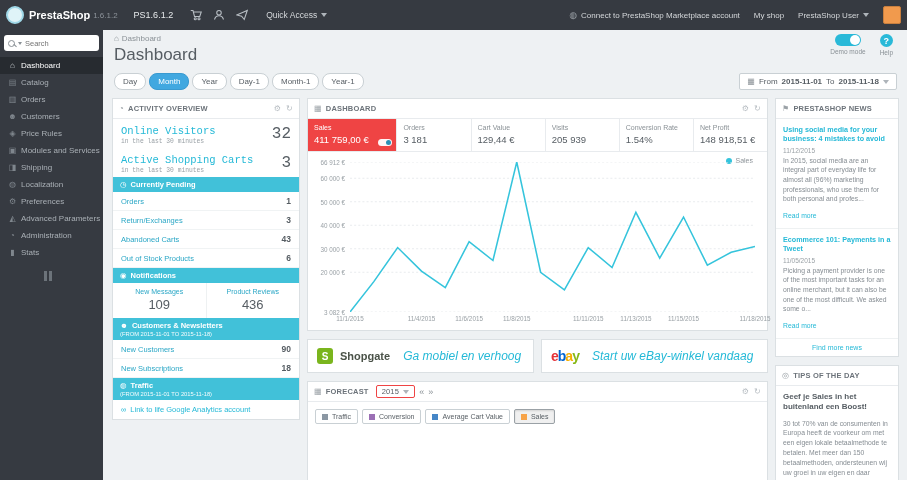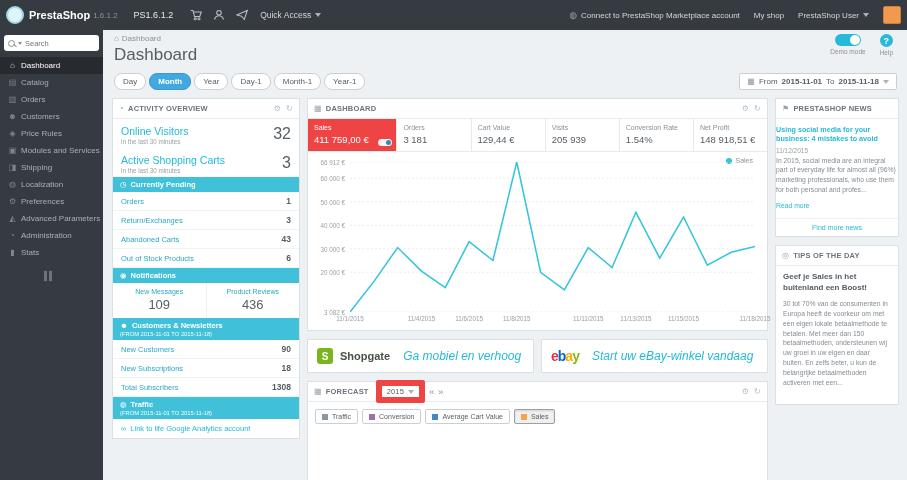--- a/index.html
+++ b/index.html
@@ -9,21 +9,21 @@
 
   
   .topbar{position:absolute;top:0;left:0;width:100%;height:30px;background:#363a41;display:flex;align-items:center;color:#fff;z-index:30;padding:0 6px;}
   .ps-logo{width:18px;height:18px;border-radius:50%;background:#dff3f8;border:2px solid #9fd8e8;display:inline-block;margin-right:5px;flex:none;}
   .tb-brand{font-size:11px;font-weight:bold;color:#fff;}
   .tb-version{font-size:8px;color:#8d939a;margin-left:3px;}
   .tb-shop{font-size:9px;color:#e7eaec;margin-left:16px;cursor:pointer;}
   .tb-icons{display:flex;align-items:center;gap:10px;margin-left:16px;}
   .tb-icon{width:13px;height:13px;display:inline-flex;align-items:center;justify-content:center;color:#b9bfc5;cursor:pointer;}
   .tb-icon svg{width:12px;height:12px;fill:none;stroke:#b9bfc5;stroke-width:1.4;}
-  .tb-quick{font-size:8.5px;color:#d4d7da;margin-left:12px;display:flex;align-items:center;gap:4px;cursor:pointer;}
+  .tb-quick{font-size:8.5px;color:#d4d7da;margin-left:18px;display:flex;align-items:center;gap:4px;cursor:pointer;}
   .caret{width:0;height:0;border-left:3px solid transparent;border-right:3px solid transparent;border-top:4px solid #aeb4ba;display:inline-block;}
   .tb-right{margin-left:auto;display:flex;align-items:center;gap:14px;}
   .tb-link{font-size:8px;color:#d4d7da;display:flex;align-items:center;gap:4px;cursor:pointer;white-space:nowrap;}
   .tb-globe{font-size:9px;color:#9aa0a6;}
   .tb-user{font-size:8px;color:#d4d7da;display:flex;align-items:center;gap:4px;cursor:pointer;}
   .avatar{width:18px;height:18px;background:#f19a4d;border-radius:2px;flex:none;display:inline-block;border:1px solid #c87f3f;}
 
   
   .sidebar{position:absolute;top:30px;left:0;width:103px;bottom:0;background:#363a41;z-index:20;}
   .search-wrap{margin:5px 4px 6px 4px;background:#fff;border-radius:3px;height:16px;display:flex;align-items:center;padding:0 4px;gap:3px;}
@@ -46,39 +46,39 @@
   .head-tools{position:absolute;right:6px;top:4px;display:flex;gap:14px;text-align:center;}
   .tool{display:flex;flex-direction:column;align-items:center;gap:2px;cursor:pointer;}
   .demo-toggle{width:26px;height:12px;background:#29b9d8;border-radius:7px;position:relative;}
   .demo-toggle:after{content:"";position:absolute;right:1px;top:1px;width:10px;height:10px;border-radius:50%;background:#fff;}
   .help-bubble{width:13px;height:13px;border-radius:50%;background:#29b9d8;color:#fff;font-size:9px;font-weight:bold;display:flex;align-items:center;justify-content:center;}
   .tool-label{font-size:6.5px;color:#8a9196;}
 
   
   .filter-row{display:flex;align-items:center;margin:6px 2px 8px 2px;}
   .fbtn{font-size:8px;color:#565d63;background:#fff;border:1px solid #c9d0d4;border-radius:8px;padding:3px 8px;margin-right:3px;cursor:pointer;}
-  .fbtn.active{background:#41a8e0;border-color:#3a9ad0;color:#fff;font-weight:bold;}
+  .fbtn.active{background:#41a8e0;border-color:#3a9ad0;color:#fff;}
   .date-btn{margin-left:auto;font-size:8px;background:#fff;border:1px solid #c9d0d4;border-radius:2px;padding:3px 7px;display:flex;align-items:center;gap:4px;cursor:pointer;color:#565d63;}
   .date-btn b{font-weight:bold;}
   .cal-ic{color:#8a9196;font-size:8px;}
 
   
   .columns{display:flex;gap:7px;align-items:flex-start;}
   .panel{background:#fff;border:1px solid #dbe0e3;width:100%;}
   .panel-header{height:20px;display:flex;align-items:center;padding:0 6px;border-bottom:1px solid #e8ebee;color:#6c737a;font-size:7.5px;font-weight:bold;letter-spacing:.2px;}
   .panel-header .pic{margin-right:4px;color:#9aa1a6;font-weight:normal;font-size:8px;}
   .panel-tools{margin-left:auto;display:flex;gap:5px;color:#b9bfc4;font-size:8px;font-weight:normal;}
   .panel-tools span{cursor:pointer;}
 
   .col-left{width:188px;flex:none;}
   .col-mid{flex:1;min-width:0;}
   .col-right{width:124px;flex:none;}
 
   
-  .big-stat{display:flex;justify-content:space-between;padding:6px 8px 3px 8px;}
+  .big-stat{display:flex;justify-content:space-between;padding:6px 8px 3px 8px;font-family:Liberation Mono, monospace;}
   .big-label{color:#25b9d7;font-size:10.5px;}
   .big-sub{font-size:6.3px;color:#9aa1a6;margin-top:1px;}
   .big-value{font-size:16px;color:#565d63;}
   .sub-head{background:#41c1d9;color:#fff;padding:3px 7px;font-size:7.5px;font-weight:bold;display:block;}
   .sub-head .shic{margin-right:4px;font-weight:normal;}
   .sub-head .sub{display:block;font-size:5.8px;font-weight:normal;opacity:.95;margin-top:1px;}
   .a-row{display:flex;justify-content:space-between;align-items:center;padding:4px 8px;border-bottom:1px solid #f0f3f4;font-size:7.5px;}
   .a-row .lbl{color:#2ba7c6;}
   .a-row .val{color:#565d63;font-weight:bold;font-size:8.5px;}
   .notif-grid{display:flex;}
@@ -119,29 +119,29 @@
   .shopgate-name{font-size:11px;font-weight:bold;color:#4a5248;}
   .module-cta{font-size:12px;color:#25b9d7;cursor:pointer;margin-left:6px;white-space:nowrap;overflow:hidden;font-style:italic;}
   .ebay-logo{font-size:14px;font-weight:bold;letter-spacing:-1px;flex:none;}
   .ebay-logo .e{color:#e53238;}
   .ebay-logo .b{color:#0064d2;}
   .ebay-logo .a{color:#f5af02;}
   .ebay-logo .y{color:#86b817;}
 
   
   .forecast{margin-top:8px;height:120px;}
-  .year-select{border:6px solid #ef4444;border-radius:2px;font-size:7.5px;padding:1px 5px;margin-left:7px;display:flex;align-items:center;gap:4px;font-weight:normal;color:#565d63;cursor:pointer;}
+  .year-select{border:1px solid #ef4444;border-radius:2px;font-size:7.5px;padding:1px 5px;margin-left:7px;display:flex;align-items:center;gap:4px;font-weight:normal;color:#565d63;cursor:pointer;}
   .pager{font-size:9px;color:#8a9196;margin-left:4px;cursor:pointer;font-weight:normal;}
   .toggle-row{display:flex;gap:4px;padding:7px 7px;}
   .tog{display:flex;align-items:center;gap:4px;border:1px solid #c9d0d4;border-radius:2px;background:#fff;font-size:7px;color:#565d63;padding:3px 6px;cursor:pointer;white-space:nowrap;}
   .tog.active{background:#f0f0f0;border-color:#9aa1a6;box-shadow:inset 0 1px 2px rgba(0,0,0,.12);}
   .tog .sq{width:6px;height:6px;display:inline-block;flex:none;}
 
   
-  .news-item{padding:6px 0;border-bottom:1px solid #eef1f2;}
+  .news-item{padding:6px 7px;border-bottom:1px solid #eef1f2;}
   .news-item h4{font-size:7.2px;color:#25b9d7;line-height:1.3;font-weight:bold;}
   .news-date{font-size:6.5px;color:#9aa1a6;margin:3px 0 2px 0;}
   .news-item p{font-size:6.8px;color:#868d93;line-height:1.42;}
   .read-more{display:inline-block;font-size:6.8px;color:#25b9d7;margin-top:2px;cursor:pointer;}
   .find-more{display:block;text-align:center;font-size:7px;color:#25b9d7;padding:5px 0;cursor:pointer;}
 
   
   .tips{margin-top:8px;height:160px;}
   .tips-body{padding:6px 7px;}
   .tips-top{display:flex;gap:6px;}
@@ -363,24 +363,20 @@
           <span class="sub">(FROM 2015-11-01 TO 2015-11-18)</span>
         </div>
         <div class="a-row">
             <span class="lbl">New Customers</span>
             <span class="val">90</span>
           </div>
         <div class="a-row">
             <span class="lbl">New Subscriptions</span>
             <span class="val">18</span>
           </div>
-        <div class="a-row">
-            <span class="lbl">Total Subscribers</span>
-            <span class="val">1308</span>
-          </div>
 
         <div class="sub-head">
           <span class="shic">◍</span><span>Traffic</span>
           <span class="sub">(FROM 2015-11-01 TO 2015-11-18)</span>
         </div>
         <div class="ga-link">
           <span>∞</span>
           <span>Link to life Google Analytics account</span>
         </div>
       </section>
@@ -516,20 +512,26 @@
           <div class="panel-header">
             <span class="pic">⚑</span>
             <span>PRESTASHOP NEWS</span>
           </div>
           <div class="news-item">
             <h4>Using social media for your business: 4 mistakes to avoid</h4>
             <div class="news-date">11/12/2015</div>
             <p>In 2015, social media are an integral part of everyday life for almost all (96%) marketing professionals, who use them for both personal and profes...</p>
             <span class="read-more">Read more</span>
           </div>
+          <div class="news-item">
+            <h4>Ecommerce 101: Payments in a Tweet</h4>
+            <div class="news-date">11/05/2015</div>
+            <p>Picking a payment provider is one of the most important tasks for an online merchant, but it can also be one of the most difficult. We asked some o...</p>
+            <span class="read-more">Read more</span>
+          </div>
           <span class="find-more">Find more news</span>
         </section>
 
         <section class="panel tips">
           <div class="panel-header">
             <span class="pic">◎</span>
             <span>TIPS OF THE DAY</span>
           </div>
           <div class="tips-body">
             <div class="tips-top">

